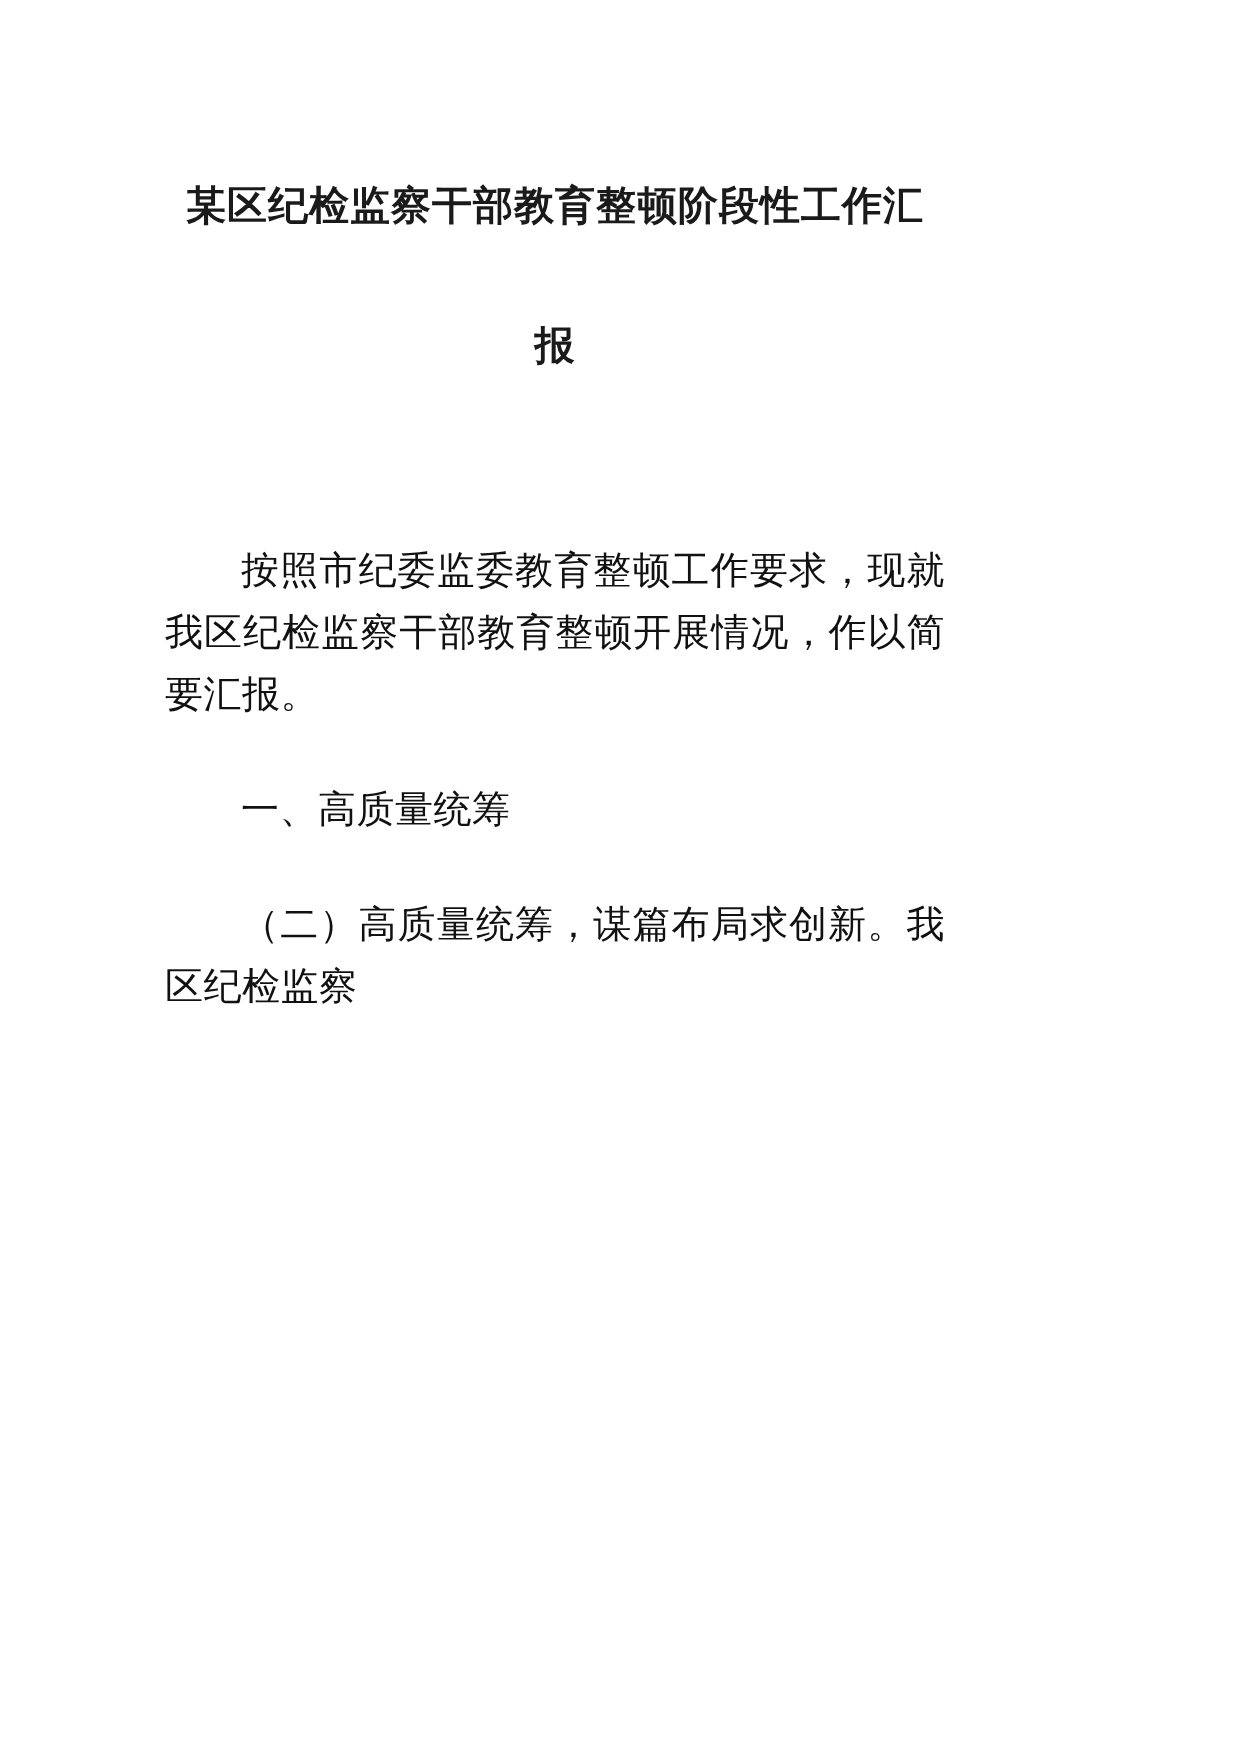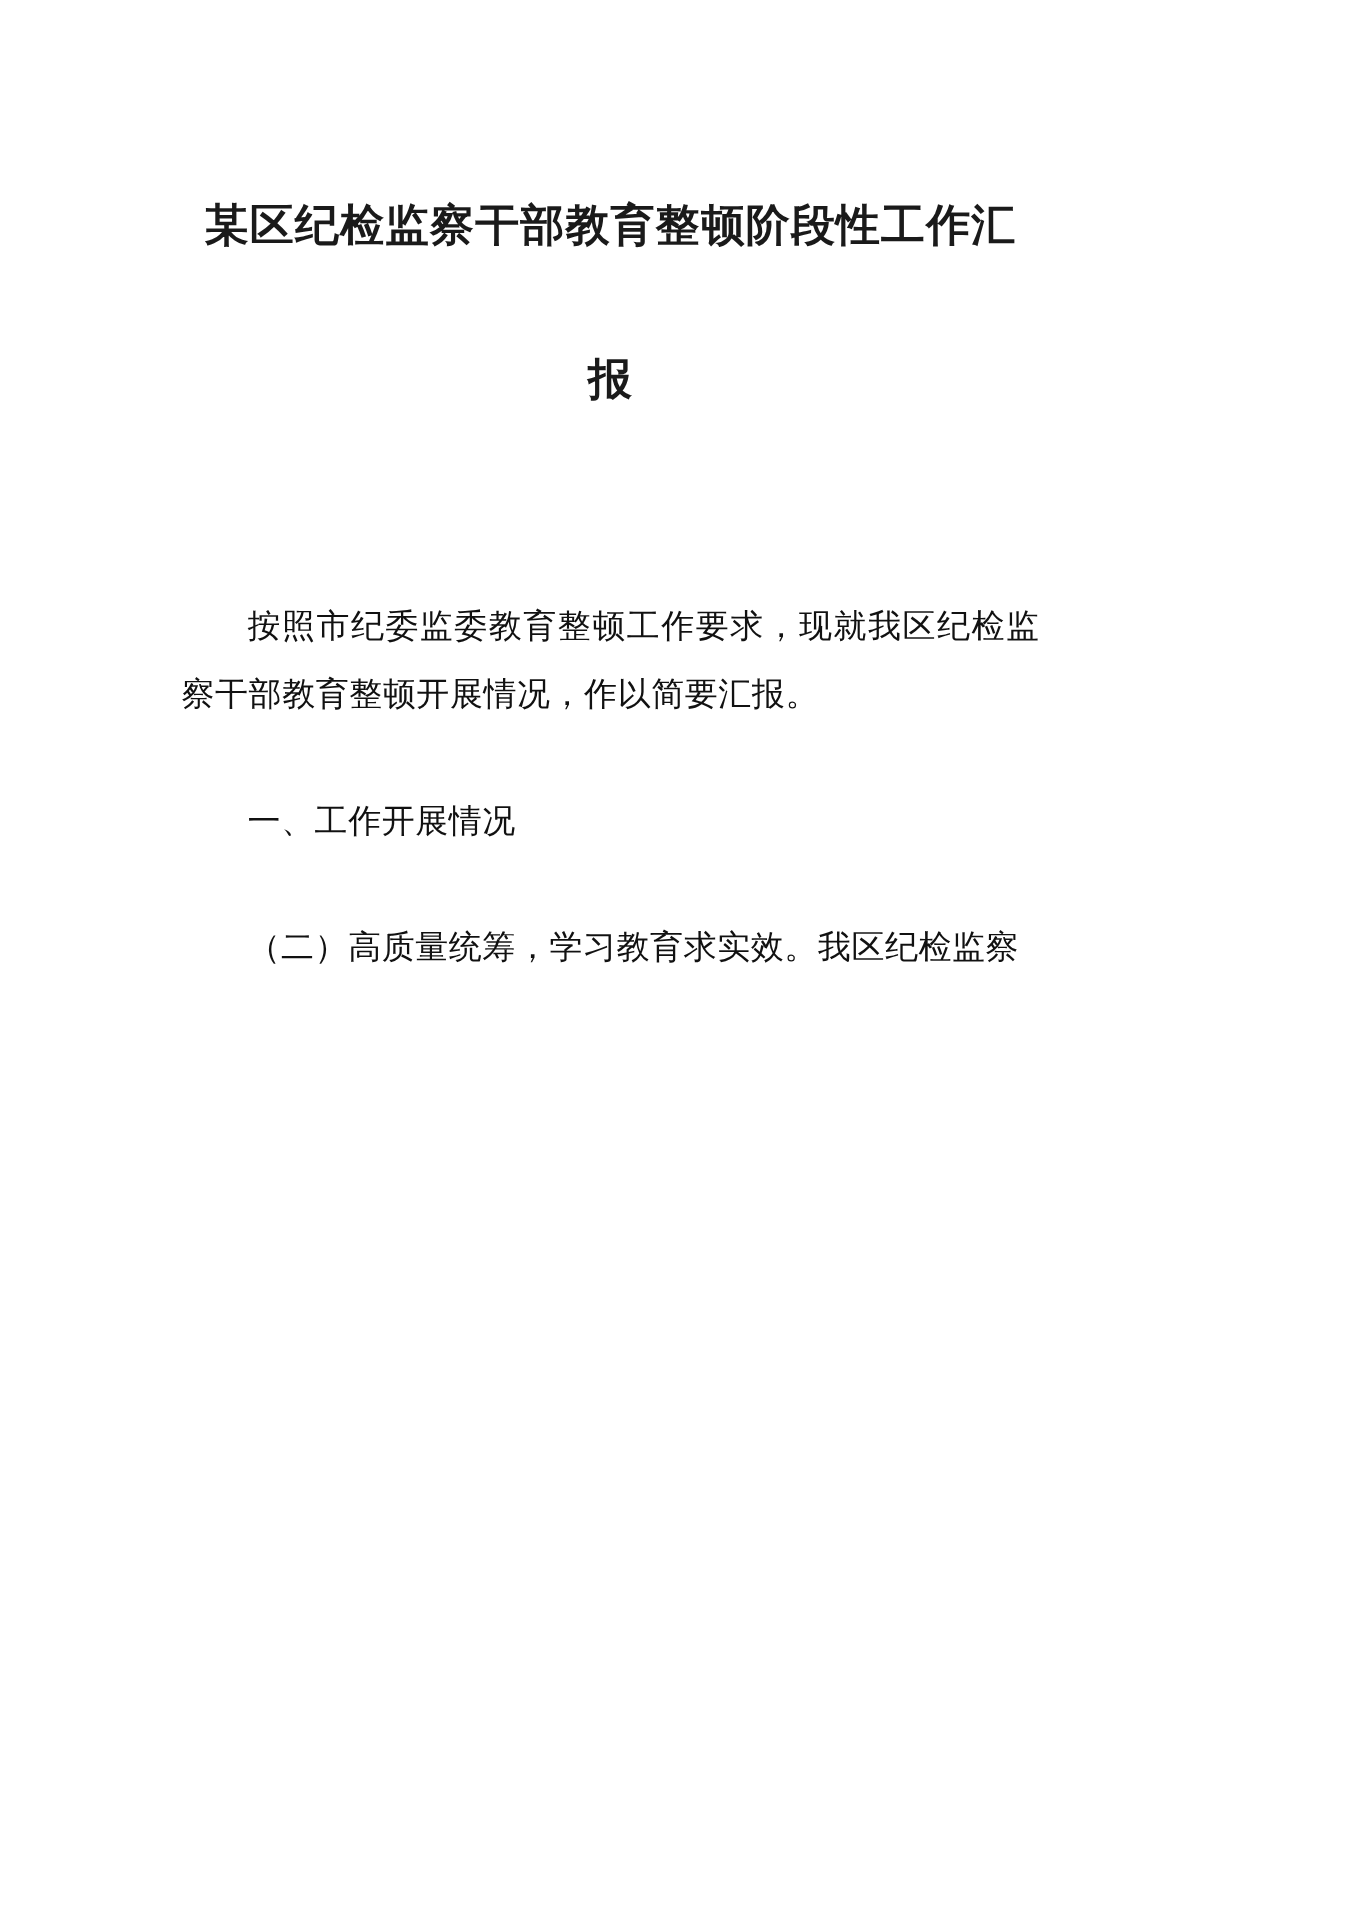--- a/index.html
+++ b/index.html
@@ -27,21 +27,21 @@
     text-align: center;
     line-height: 140px;
     letter-spacing: 1px;
   }
 
   .doc-body {
     margin-top: 124px;
   }
 
   .para {
-    font-size: 30px;
+    font-size: 38px;
     line-height: 62px;
     color: #111111;
     text-align: justify;
     text-indent: 2em;
     margin-bottom: 53px;
     letter-spacing: 0.5px;
     word-break: break-all;
   }
 </style>
 </head>
@@ -50,17 +50,17 @@
 <div class="page">
 
   <div class="title">
     <div>某区纪检监察干部教育整顿阶段性工作汇</div>
     <div>报</div>
   </div>
 
   <div class="doc-body">
 
   <p class="para">按照市纪委监委教育整顿工作要求，现就我区纪检监察干部教育整顿开展情况，作以简要汇报。</p>
-      <p class="para">一、工作开展情况</p>
-      <p class="para">（二）高质量统筹，学习教育求实效。我区纪检监察</p>
+      <p class="para">一、高质量统筹</p>
+      <p class="para">（二）高质量统筹，谋篇布局求创新。我区纪检监察</p>
     </div>
 
 </div>
 
 </body></html>

